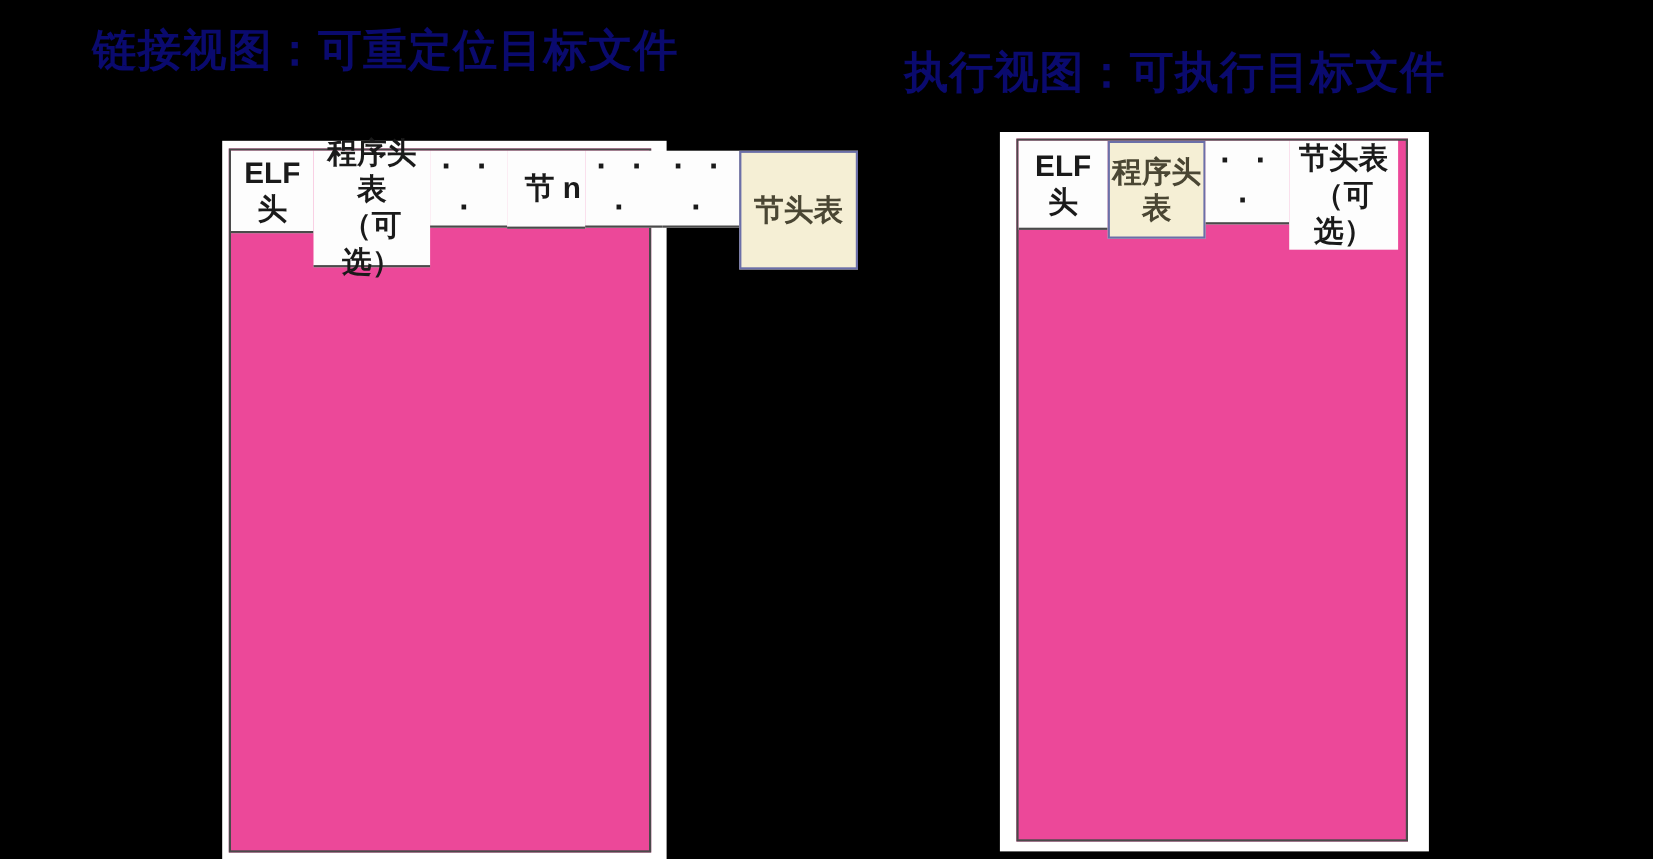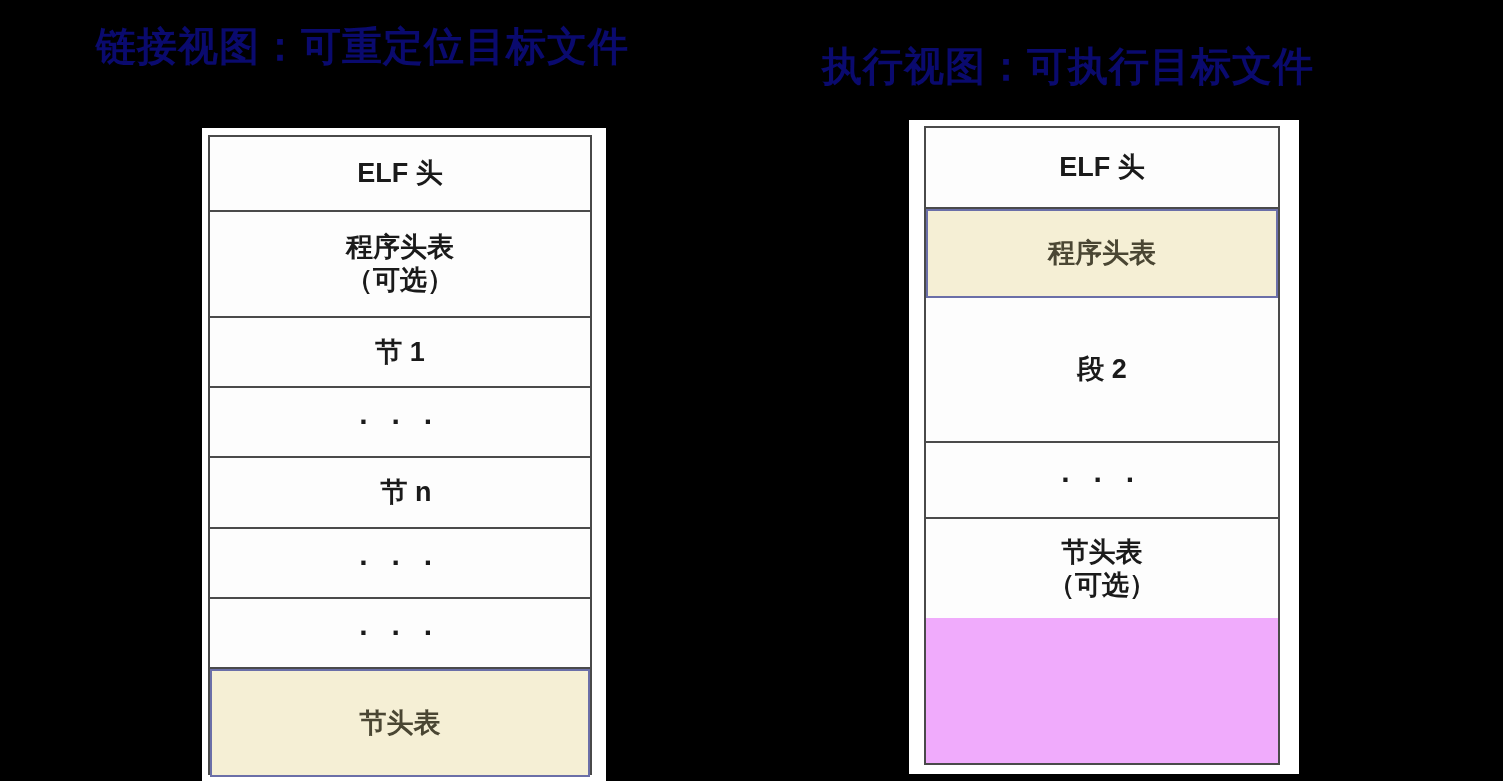--- a/index.html
+++ b/index.html
@@ -20,21 +20,21 @@
   .title {
     position: absolute;
     top: 22px;
     font-size: 40px;
     font-weight: bold;
     color: #0a0a6e;
     letter-spacing: 1px;
     white-space: nowrap;
     line-height: 1.2;
   }
-  .title-left  { left: 96px; }
+  .title-left  { left: 84px; }
   .title-right { left: 822px; margin-top: 20px; }
 
   
   .panel {
     position: absolute;
     background: #ffffff;
     box-sizing: border-box;
   }
   .panel-left {
     left: 202px;
@@ -46,24 +46,24 @@
     left: 909px;
     top: 120px;
     width: 390px;
     height: 654px;
   }
 
   
   .elf-table {
     position: absolute;
     box-sizing: border-box;
-    background: #f0abfc;
+    background: #ec4899;
     border: 2px solid #4a4a4a;
     display: flex;
-    flex-direction: column;
+    flex-direction: row;
   }
   .table-left {
     left: 208px;
     top: 135px;
     width: 384px;
     height: 640px;
   }
   .table-right {
     left: 924px;
     top: 126px;
@@ -116,25 +116,20 @@
       <div>
         <span class="row-label">ELF 头</span>
       </div>
     </div>
     <div class="elf-row" style="height: 106px; flex: 0 0 106px;">
       <div>
         <span class="row-label">程序头表</span>
         <span class="row-sub">（可选）</span>
       </div>
     </div>
-    <div class="elf-row" style="height: 70px; flex: 0 0 70px;">
-      <div>
-        <span class="row-label">节 1</span>
-      </div>
-    </div>
     <div class="elf-row dots" style="height: 70px; flex: 0 0 70px;">
       <div>
         <span class="row-label">· · ·</span>
       </div>
     </div>
     <div class="elf-row" style="height: 71px; flex: 0 0 71px; padding-left: 12px;">
       <div>
         <span class="row-label">节 n</span>
       </div>
     </div>
@@ -160,25 +155,20 @@
     <div class="elf-row" style="height: 81px; flex: 0 0 81px;">
       <div>
         <span class="row-label">ELF 头</span>
       </div>
     </div>
     <div class="elf-row highlight" style="height: 89px; flex: 0 0 89px;">
       <div>
         <span class="row-label">程序头表</span>
       </div>
     </div>
-    <div class="elf-row" style="height: 145px; flex: 0 0 145px;">
-      <div>
-        <span class="row-label">段 2</span>
-      </div>
-    </div>
     <div class="elf-row dots" style="height: 76px; flex: 0 0 76px;">
       <div>
         <span class="row-label">· · ·</span>
       </div>
     </div>
     <div class="elf-row" style="height: 99px; flex: 0 0 99px;">
       <div>
         <span class="row-label">节头表</span>
         <span class="row-sub">（可选）</span>
       </div>

